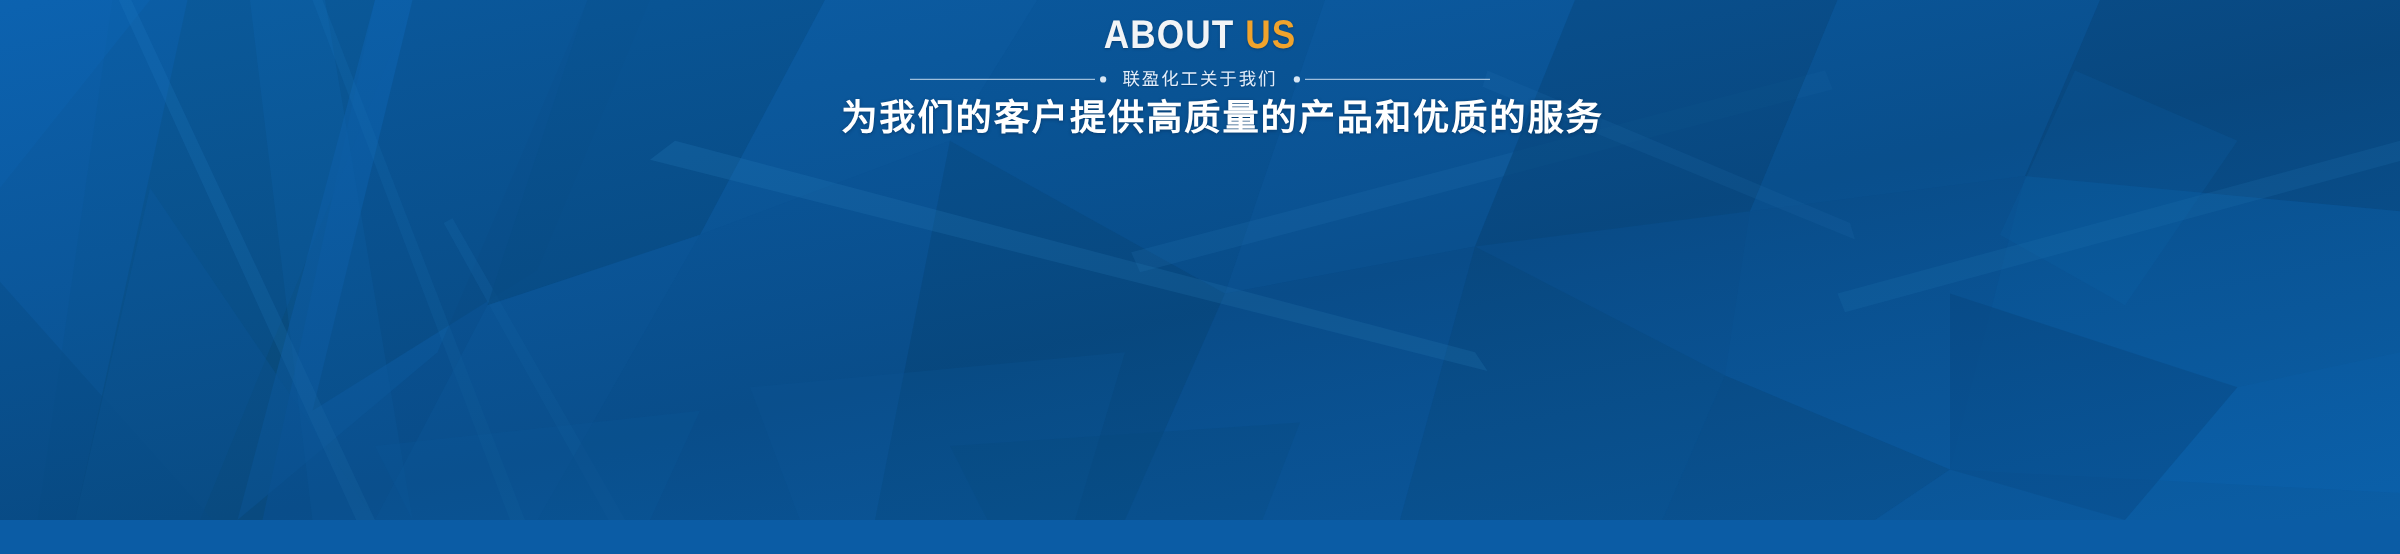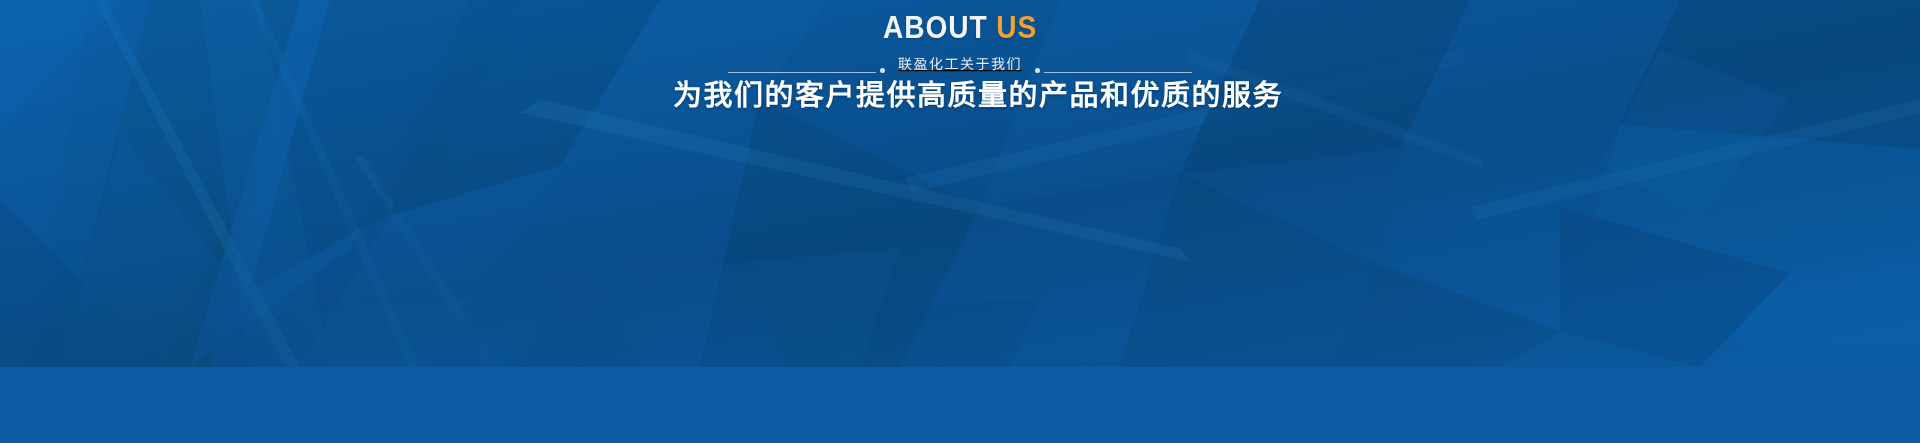--- a/index.html
+++ b/index.html
@@ -8,21 +8,21 @@
     padding: 0;
     background: #0b5ca5;
   }
   body {
     font-family: "Liberation Sans", "DejaVu Sans", sans-serif;
   }
 
   .banner {
     position: relative;
     width: 1920px;
-    height: 367px;
+    height: 416px;
     overflow: hidden;
     background: #0b5ca5;
   }
 
   
   .poly-bg {
     position: absolute;
     inset: 0;
     width: 100%;
     height: 100%;
@@ -56,26 +56,25 @@
     text-shadow: 0 1px 2px rgba(0,26,56,0.35);
   }
   .title-en .t-us {
     color: #f0a32c;
     text-shadow: 0 1px 2px rgba(0,26,56,0.35);
   }
 
   
   .subtitle-row {
     display: flex;
-    align-items: flex-end;
+    align-items: center;
     justify-content: center;
     gap: 0;
     margin-top: 7px;
     height: 20px;
-    text-decoration: underline;
   }
   .rule {
     display: block;
     height: 1px;
     width: 148px;
     background: rgba(221,235,248,0.70);
   }
   .rule-dot {
     display: block;
     width: 5px;

